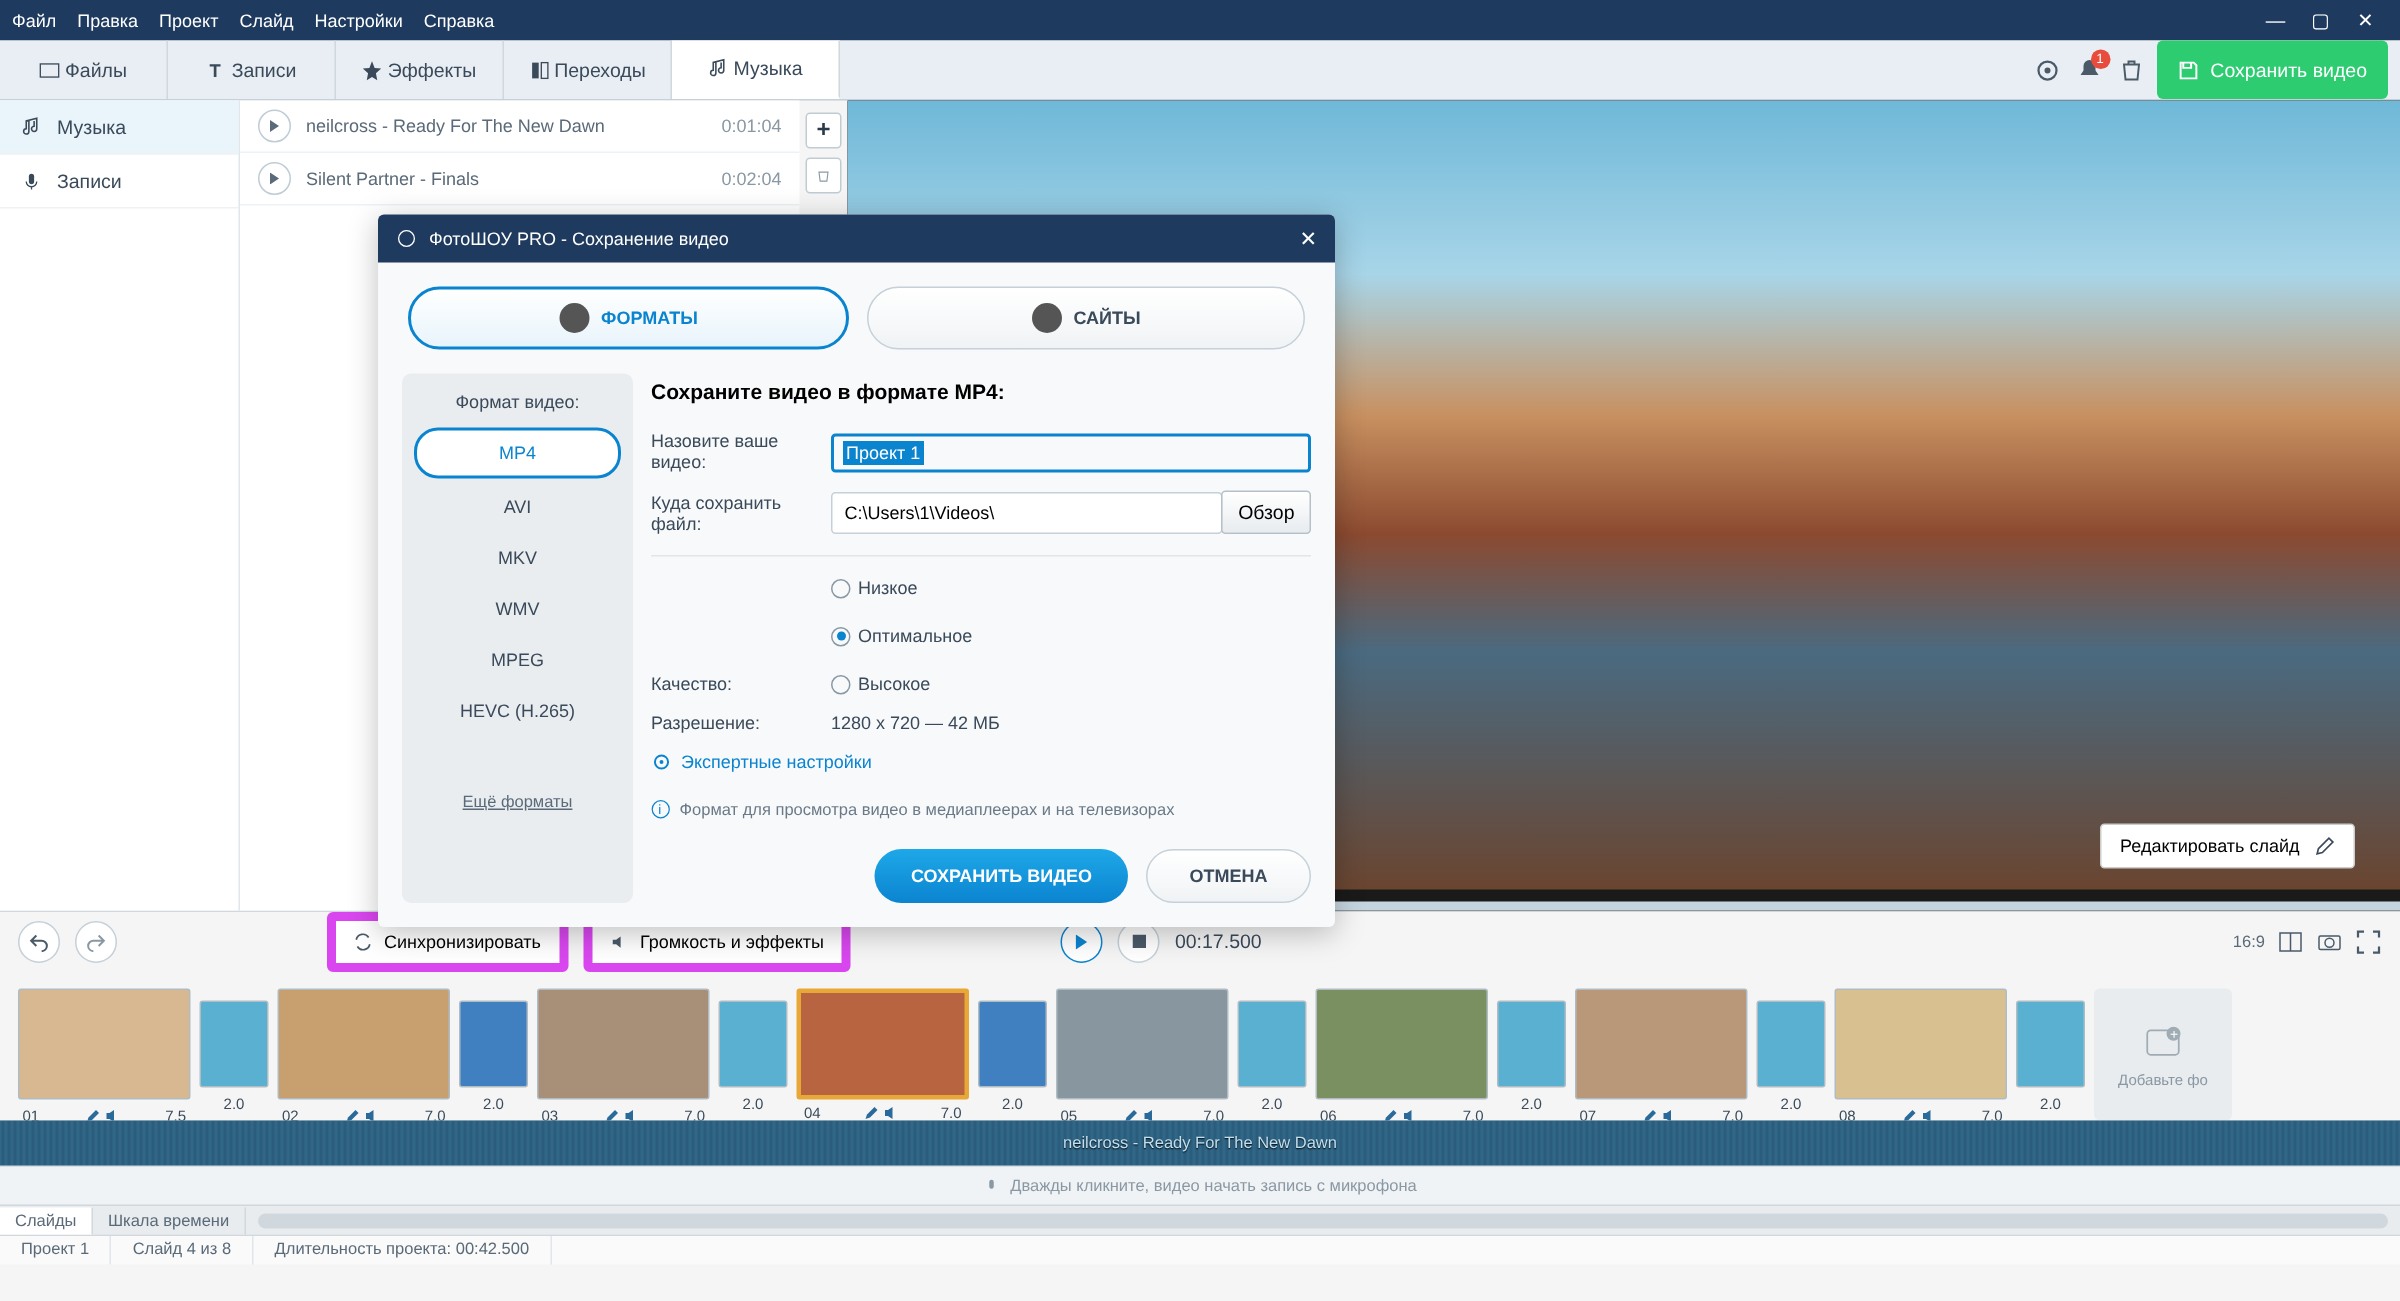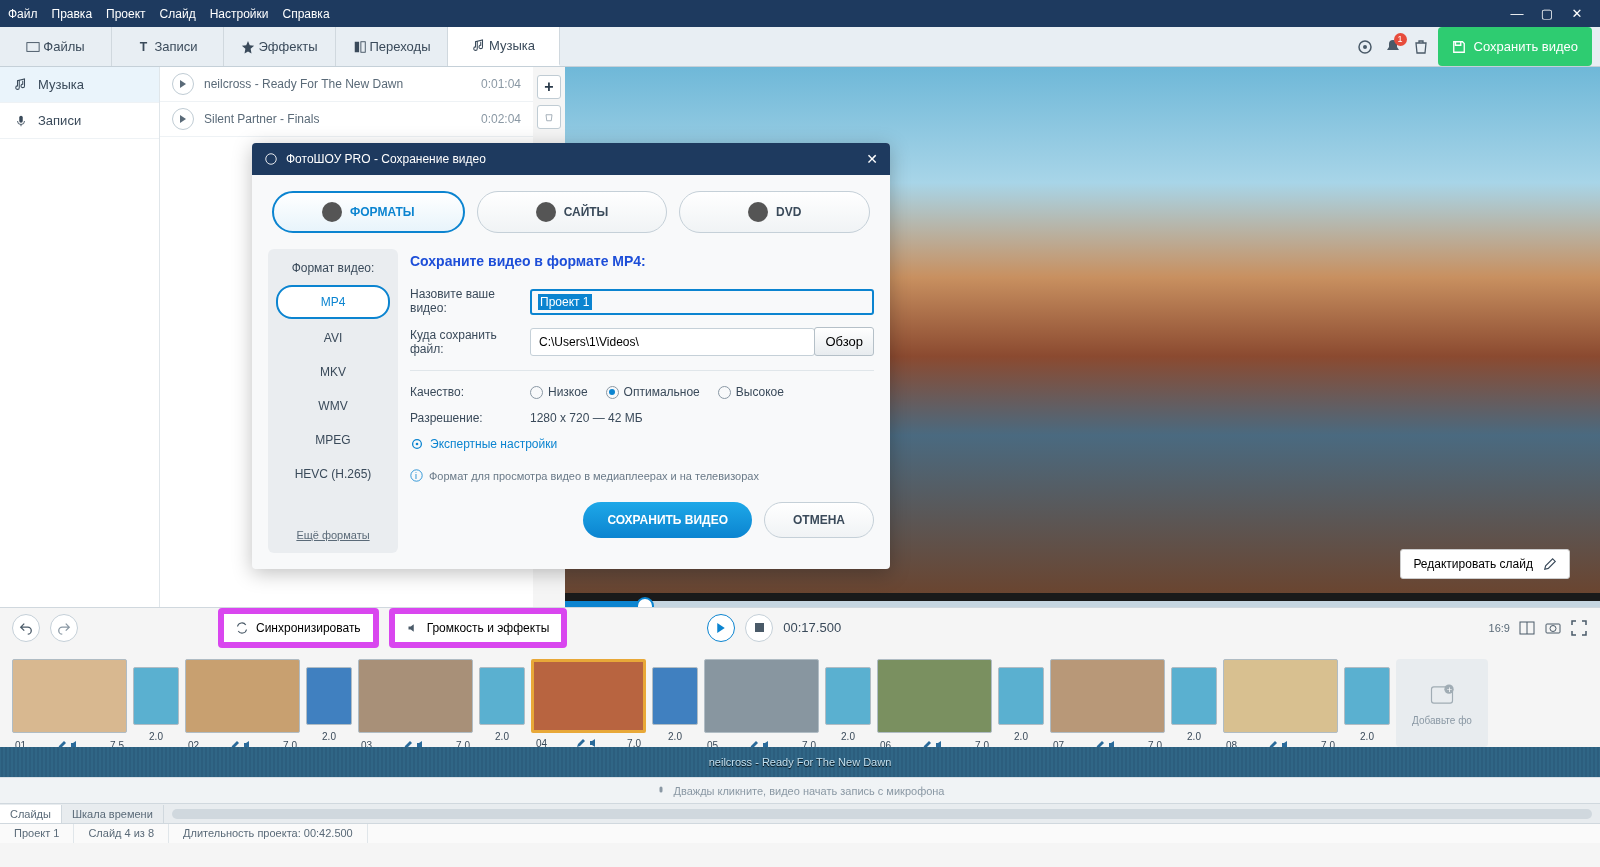--- a/index.html
+++ b/index.html
@@ -47,33 +47,33 @@
 
 
 .dialog { position:absolute; left:252px; top:143px; width:638px; background:#f8f9fa; border-radius:4px; box-shadow:0 4px 20px rgba(0,0,0,.25); z-index:100; }
 .dlgtitle { background:#1e3a5f; color:#fff; padding:8px 12px; font-size:12px; border-radius:4px 4px 0 0; display:flex; align-items:center; gap:8px; }
 .dlgtitle .close { margin-left:auto; cursor:pointer; font-size:14px; }
 .dlgtabs { display:flex; gap:12px; padding:16px 20px; }
 .dlgtab { flex:1; border:1px solid #c5d0d8; border-radius:22px; padding:9px 0; display:flex; align-items:center; justify-content:center; gap:8px; font-size:12px; font-weight:600; color:#3a4a5a; cursor:pointer; background:linear-gradient(#fff,#f0f3f5); }
 .dlgtab.active { border:2px solid #0b84d0; color:#0b84d0; background:linear-gradient(#fff,#e8f4fb); }
 .dlgtab .dticon { width:20px; height:20px; background:#555; border-radius:50%; }
 .dlgbody { display:flex; padding:0 16px 16px; gap:12px; }
-.fmtcol { width:130px; background:#eaedf0; border-radius:6px; padding:12px 8px; text-align:center; }
+.fmtcol { width:154px; background:#eaedf0; border-radius:6px; padding:12px 8px; text-align:center; }
 .fmtcol h4 { font-size:12px; font-weight:normal; color:#3a4a5a; margin-bottom:10px; }
 .fmtopt { padding:8px; font-size:12px; color:#3a4a5a; border-radius:16px; cursor:pointer; margin-bottom:4px; }
 .fmtopt.active { border:2px solid #0b84d0; background:#fff; color:#0b84d0; }
 .morelbl { font-size:11px; color:#5a6a78; text-decoration:underline; cursor:pointer; margin-top:40px; display:block; }
 .maincol { flex:1; padding-top:4px; }
-.maincol h3 { font-size:14px; color:#1d4ed8; margin-bottom:18px; }
+.maincol h3 { font-size:14px; color:#000000; margin-bottom:18px; }
 .frow { display:flex; align-items:flex-end; margin-bottom:12px; font-size:12px; color:#3a4a5a; }
 .frow label { width:120px; }
 .frow input[type=text] { flex:1; border:1px solid #c5d0d8; border-radius:3px; padding:6px 8px; font-size:12px; }
 .selected { background:#0b84d0; color:#fff; padding:1px 2px; }
 .browsebtn { border:1px solid #b5c0c8; background:linear-gradient(#fff,#e8ecef); padding:6px 10px; border-radius:3px; font-size:13px; cursor:pointer; margin-left:-1px; }
-.radios { display:flex; gap:18px; }
+.radios { display:flex; gap:18px;flex-direction:column; }
 .radio { display:flex; align-items:center; gap:5px; cursor:pointer; }
 .radio .dot { width:13px; height:13px; border:1px solid #8a98a4; border-radius:50%; display:flex; align-items:center; justify-content:center; }
 .radio.active .dot:after { content:''; width:6px; height:6px; background:#0b84d0; border-radius:50%; }
 .divider { border:none; border-top:1px solid #e0e6ea; margin:14px 0; }
 .expert { color:#0b84d0; font-size:12px; cursor:pointer; display:flex; align-items:center; gap:6px; }
 .hint { font-size:11px; color:#6a7a88; display:flex; align-items:center; gap:6px; margin-top:18px; }
 .dlgbtns { display:flex; justify-content:flex-end; gap:12px; margin-top:20px; }
 .btnprimary { background:linear-gradient(#1ea8e8,#0b84d0); color:#fff; border:none; border-radius:20px; padding:10px 24px; font-size:12px; font-weight:600; cursor:pointer; }
 .btnsec { background:linear-gradient(#fff,#f0f3f5); color:#3a4a5a; border:1px solid #c5d0d8; border-radius:20px; padding:10px 28px; font-size:12px; font-weight:600; cursor:pointer; }
 
@@ -258,24 +258,20 @@
     <span class="close">✕</span>
   </div>
   <div class="dlgtabs">
     <div class="dlgtab active">
         <span class="dticon"></span>
         <span>ФОРМАТЫ</span>
       </div>
     <div class="dlgtab">
         <span class="dticon"></span>
         <span>САЙТЫ</span>
-      </div>
-    <div class="dlgtab">
-        <span class="dticon"></span>
-        <span>DVD</span>
       </div>
   </div>
   <div class="dlgbody">
     <div class="fmtcol">
       <h4>Формат видео:</h4>
       <div class="fmtopt active">MP4</div>
       <div class="fmtopt">AVI</div>
       <div class="fmtopt">MKV</div>
       <div class="fmtopt">WMV</div>
       <div class="fmtopt">MPEG</div>

